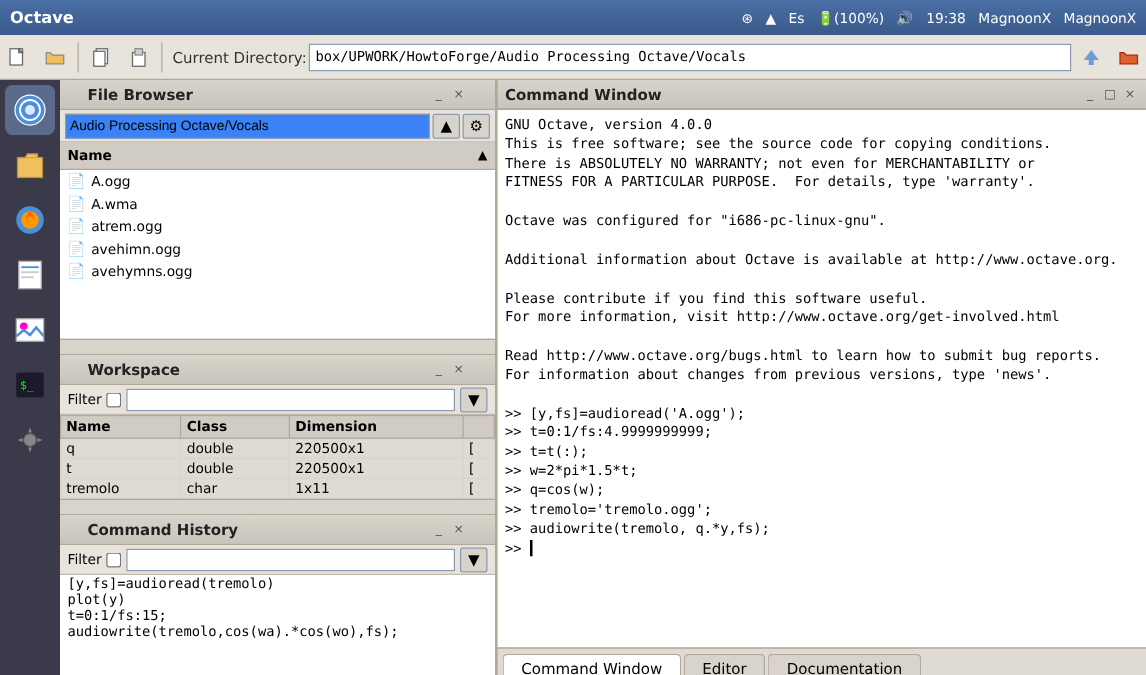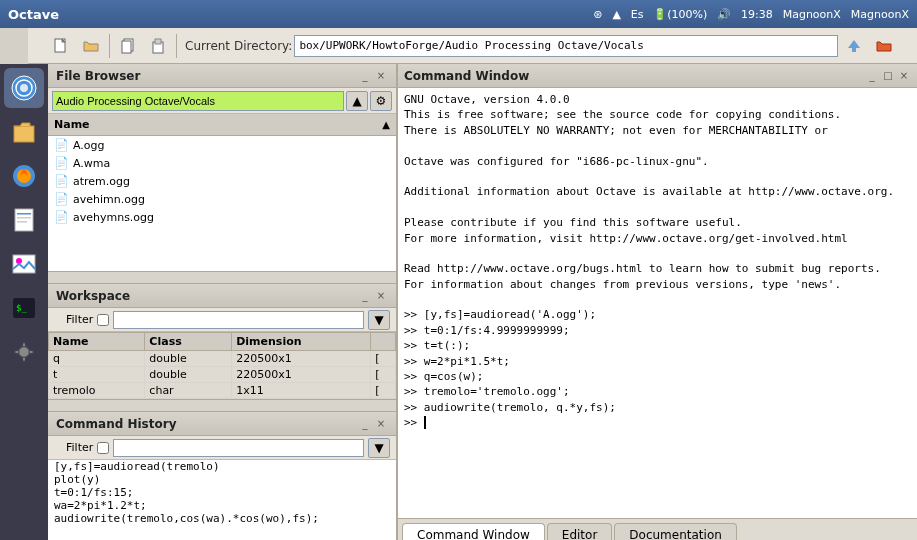--- a/index.html
+++ b/index.html
@@ -28,23 +28,22 @@
       font-size: 11px;
     }
 
     
     #toolbar {
       background: #e8e4dc;
       border-bottom: 1px solid #b0a898;
       height: 36px;
       display: flex;
       align-items: center;
-      padding: 0 19px;
+      padding: 0 0;
       gap: 2px;
-      margin-left: 28px;
     }
     .toolbar-btn {
       width: 28px;
       height: 28px;
       border: 1px solid transparent;
       border-radius: 3px;
       display: flex;
       align-items: center;
       justify-content: center;
       cursor: pointer;
@@ -126,21 +125,21 @@
     #file-browser {
       flex: 0 0 220px;
       border-right: 2px solid #b0a898;
       border-bottom: 1px solid #b0a898;
       display: flex;
       flex-direction: column;
     }
     .panel-header {
       background: linear-gradient(to bottom, #d8d4cc, #c8c4bc);
       border-bottom: 1px solid #b0a898;
-      padding: 4px 8px;
+      padding: 4px 22px;
       display: flex;
       align-items: center;
       justify-content: space-between;
       height: 24px;
     }
     .panel-title {
       font-weight: bold;
       font-size: 12px;
       color: #222;
     }
@@ -165,21 +164,21 @@
       padding: 2px 4px;
       gap: 2px;
       background: #e8e4dc;
       border-bottom: 1px solid #c0bab0;
       height: 26px;
     }
     .path-input {
       flex: 1;
       height: 20px;
       border: 1px solid #8a9ab0;
-      background: #bef264;
+      background: #3b82f6;
       padding: 0 3px;
       font-size: 11px;
     }
     .path-btn {
       width: 22px;
       height: 20px;
       border: 1px solid #8a9ab0;
       border-radius: 2px;
       background: #d8d4cc;
       cursor: pointer;
@@ -232,21 +231,20 @@
       display: flex;
       align-items: center;
       padding: 2px 6px;
       gap: 4px;
       background: #e8e4dc;
       border-bottom: 1px solid #c0bab0;
       height: 24px;
     }
     .filter-label {
       font-size: 11px;
-      margin-left: 12px;
     }
     .filter-checkbox {
       width: 12px;
       height: 12px;
     }
     .filter-input {
       flex: 1;
       height: 18px;
       border: 1px solid #8a9ab0;
       background: white;
@@ -583,41 +581,41 @@
       <div class="filter-bar">
         <span class="filter-label">Filter</span>
         <input type="checkbox" class="filter-checkbox" style="">
         <input type="text" class="filter-input" style="">
         <div class="path-btn">▼</div>
       </div>
       <div class="cmd-list">
         <div class="cmd-item">[y,fs]=audioread(tremolo)</div>
         <div class="cmd-item">plot(y)</div>
         <div class="cmd-item">t=0:1/fs:15;</div>
-        <div class="cmd-item">wa=2*pi*1.2*t;</div>
         <div class="cmd-item">audiowrite(tremolo,cos(wa).*cos(wo),fs);</div>
       </div>
 
     </div>
 
   </div>
 
   <div id="right-panel">
     <div class="cmd-win-header">
       <span class="panel-title">Command Window</span>
       <div class="panel-controls">
         <span class="panel-btn">_</span>
         <span class="panel-btn">□</span>
         <span class="panel-btn">×</span>
       </div>
     </div>
     <div id="command-window-content">
       <span class="cmd-output-line">GNU Octave, version 4.0.0</span>
       <span class="cmd-output-line">This is free software; see the source code for copying conditions.</span>
       <span class="cmd-output-line">There is ABSOLUTELY NO WARRANTY; not even for MERCHANTABILITY or</span>
+      <span class="cmd-output-line">FITNESS FOR A PARTICULAR PURPOSE.  For details, type 'warranty'.</span>
       <span class="cmd-output-line"> </span>
       <span class="cmd-output-line">Octave was configured for "i686-pc-linux-gnu".</span>
       <span class="cmd-output-line"> </span>
       <span class="cmd-output-line">Additional information about Octave is available at http://www.octave.org.</span>
       <span class="cmd-output-line"> </span>
       <span class="cmd-output-line">Please contribute if you find this software useful.</span>
       <span class="cmd-output-line">For more information, visit http://www.octave.org/get-involved.html</span>
       <span class="cmd-output-line"> </span>
       <span class="cmd-output-line">Read http://www.octave.org/bugs.html to learn how to submit bug reports.</span>
       <span class="cmd-output-line">For information about changes from previous versions, type 'news'.</span>

